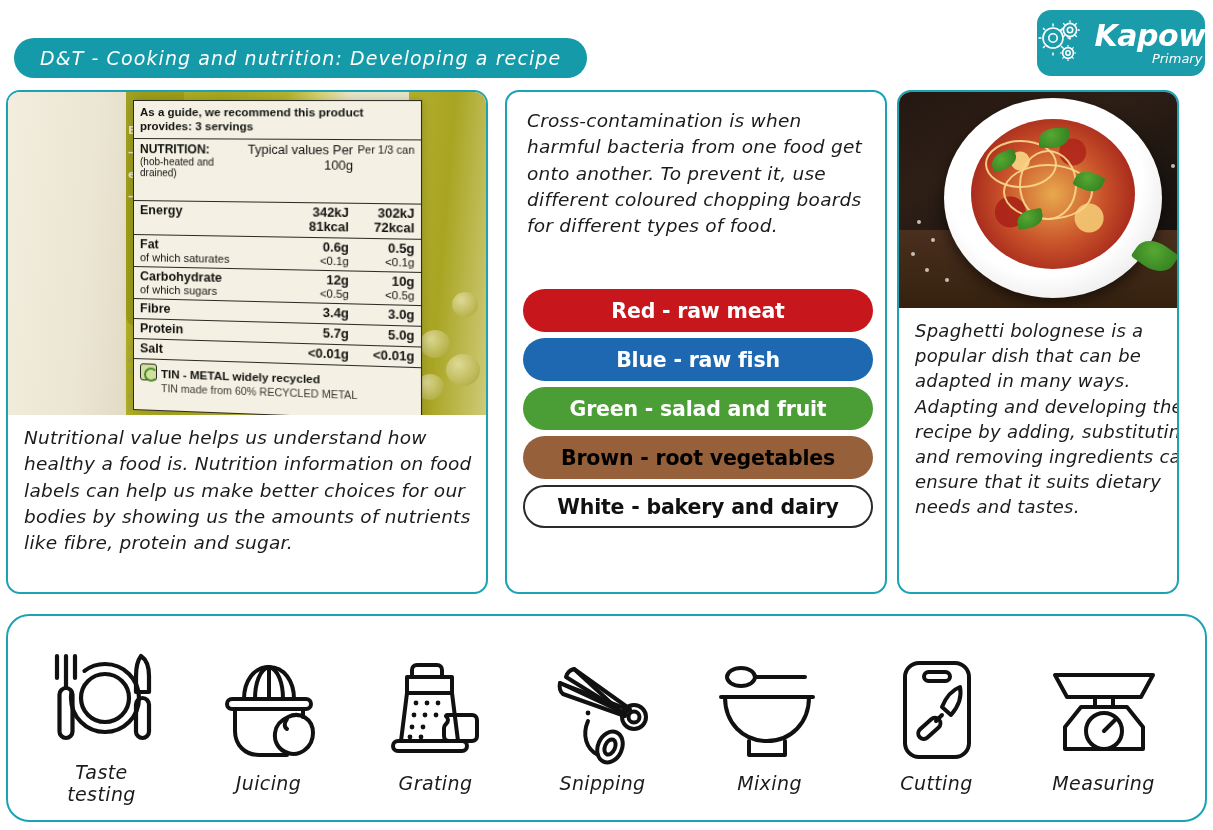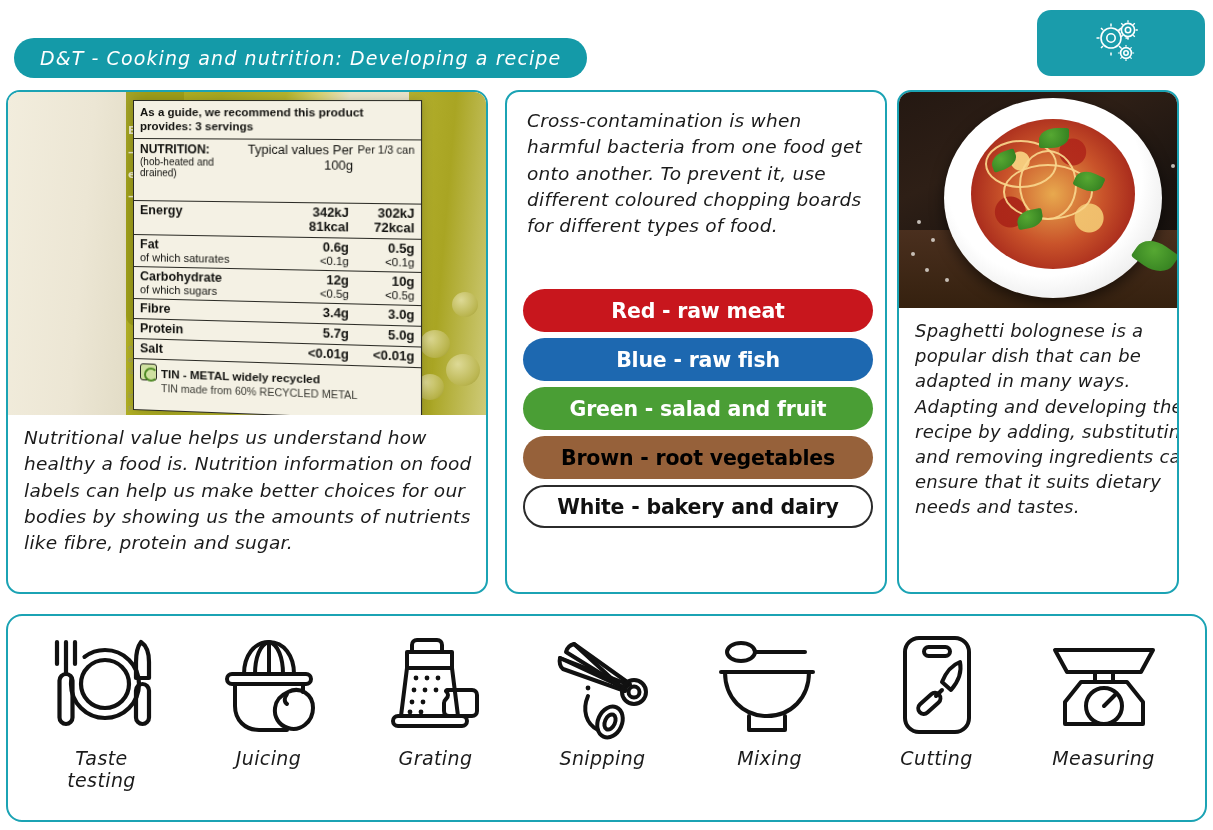--- a/index.html
+++ b/index.html
@@ -242,23 +242,23 @@
   .right-caption { position: absolute; left: 16px; top: 226px; width: 278px; }
   .right-caption .hand-text { font-size: 18px; line-height: 1.4; }
 
   
   .strip {
     position: absolute;
     left: 6px; top: 614px;
     width: 1201px; height: 208px;
     background: #ffffff;
     border: 2.5px solid #1ba3b4;
-    border-radius: 16px;
+    border-radius: 23px;
     display: flex;
-    align-items: flex-start;
+    align-items: center;
     justify-content: space-around;
     padding: 14px 18px 0 10px;
   }
   .skill { width: 150px; display: flex; flex-direction: column; align-items: center; }
   .skill svg { display: block; }
   .skill-label {
     margin-top: 6px;
     text-align: center;
     font-family: "DejaVu Sans", sans-serif;
     font-style: italic;
@@ -288,20 +288,24 @@
         <g stroke-width="1.3">
           <path d="M33 4.4v-2.2M33 19.6v2.2M25.4 12h-2.2M40.6 12h2.2M27.8 6.8l-1.6-1.6M38.2 17.2l1.6 1.6M38.2 6.8l1.6-1.6M27.8 17.2l-1.6 1.6"></path>
         </g>
         <circle cx="31" cy="35" r="5.4"></circle>
           <circle cx="31" cy="35" r="2.2"></circle>
         <g stroke-width="1.2">
           <path d="M31 28.8v-1.9M31 41.2v1.9M24.8 35h-1.9M37.2 35h1.9M26.7 30.7l-1.3-1.3M35.3 39.3l1.3 1.3M35.3 30.7l1.3-1.3M26.7 39.3l-1.3 1.3"></path>
         </g>
       </g>
     </svg>
+    <div class="logo-words">
+      <span class="logo-kapow">Kapow</span>
+      <span class="logo-primary">Primary</span>
+    </div>
   </div>
 </div>
 
 <div class="card card-left">
 
   <div class="nutri-photo">
     <div class="can-left-band"></div>
     <div class="can-olive"></div>
     <div class="can-olive-txt">EN<br>—<br>en<br>—</div>
     <div class="can-faint">ents etc<br>oderate<br>lands<br><br>in a<br>place</div>

